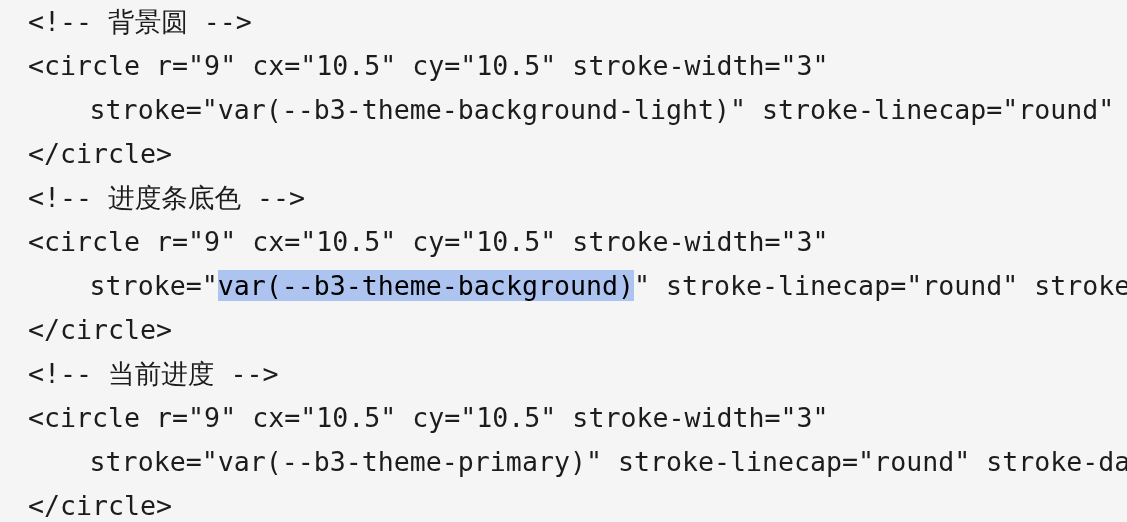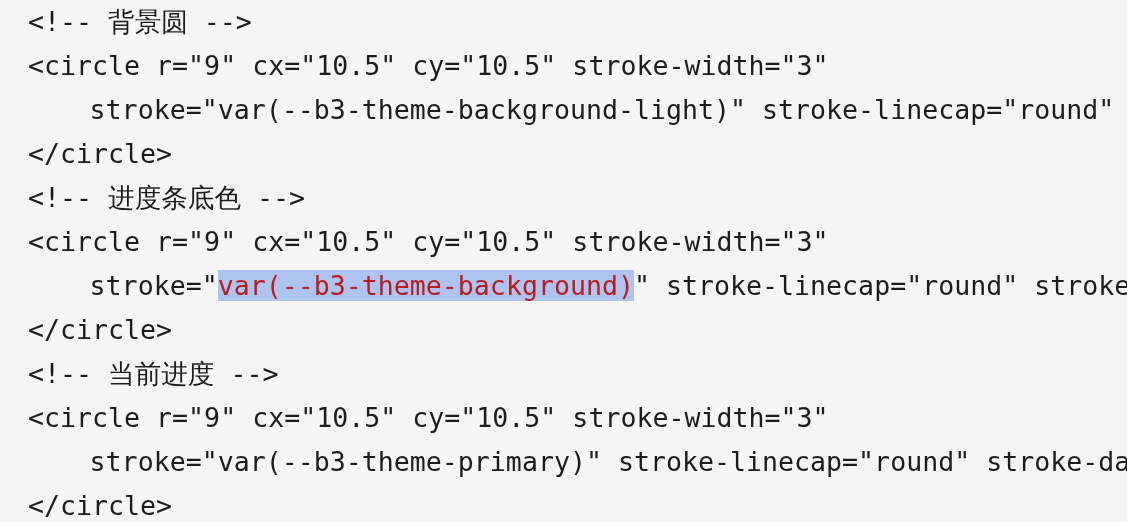--- a/index.html
+++ b/index.html
@@ -30,21 +30,21 @@
     line-height: 44px;
     white-space: pre;
     font-family: "DejaVu Sans Mono", "Liberation Mono", monospace;
     font-size: 26.6px;
     letter-spacing: 0px;
     color: #1c1c1c;
     overflow: hidden;
   }
   .sel {
     background: #aec4f0;
-    color: #b91c1c;
+    color: #000000;
   }
 </style>
 </head>
 <body>
 
 <div id="code-block" style="background: rgb(245, 245, 245); color: rgb(28, 28, 28);">
     <div class="code-line" style="top: 0px; padding-left: 28px;"><span>&lt;!-- 背景圆 --&gt;</span></div>
     <div class="code-line" style="top: 44px; padding-left: 28px;"><span>&lt;circle r="9" cx="10.5" cy="10.5" stroke-width="3"</span></div>
     <div class="code-line" style="top: 88px; padding-left: 89.6px;"><span>stroke="var(--b3-theme-background-light)" stroke-linecap="round"</span></div>
     <div class="code-line" style="top: 132px; padding-left: 28px;"><span>&lt;/circle&gt;</span></div>

